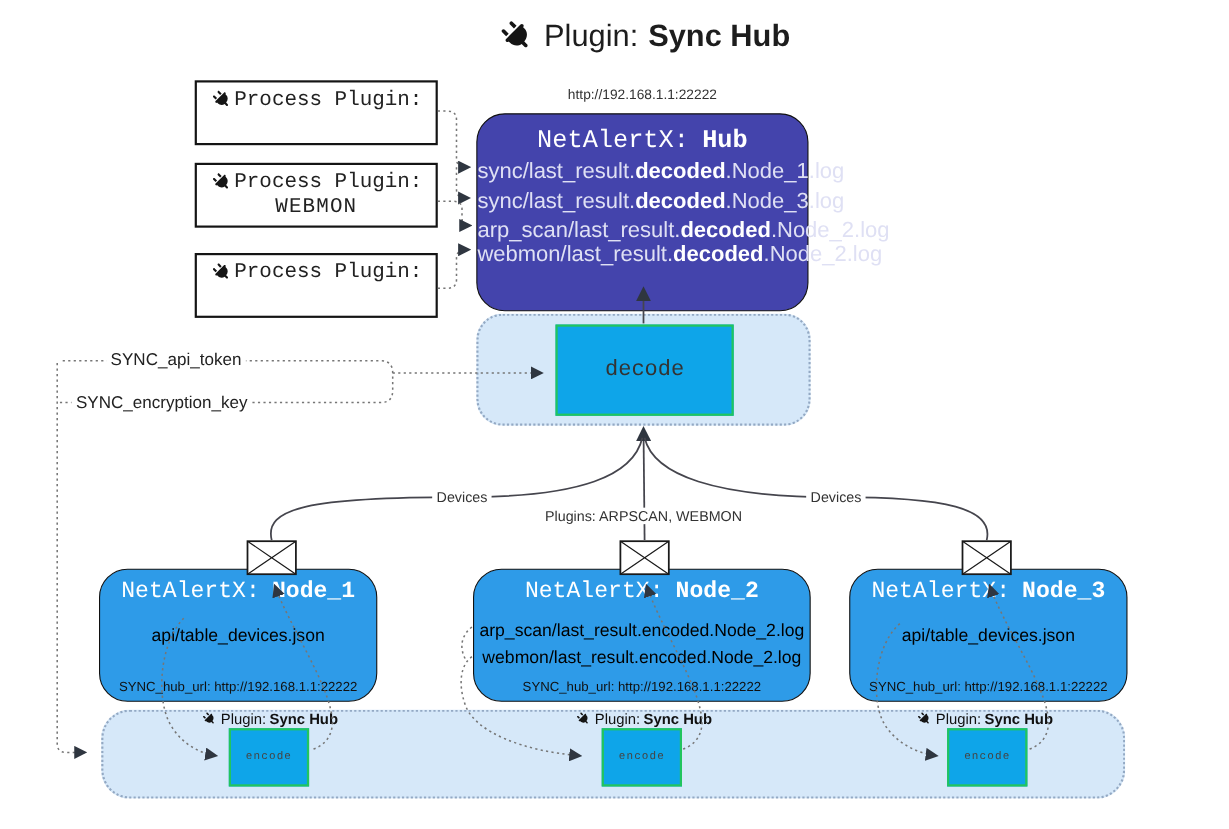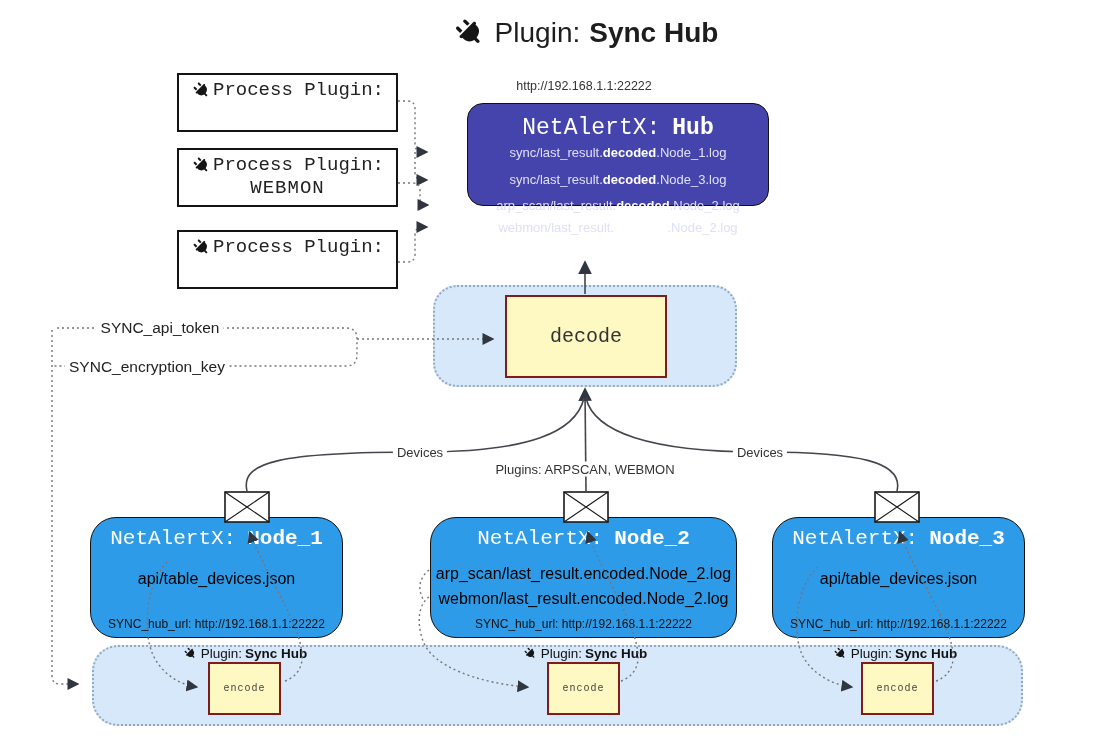--- a/index.html
+++ b/index.html
@@ -17,32 +17,32 @@
   .title .name{font-weight:bold;margin-left:2px;}
   .plug{fill:#151515;}
   
   .pbox{position:absolute;left:177px;width:221px;height:59px;border:2px solid #141414;
         background:#fff;text-align:center;font-size:19px;color:#222;}
   .pbox .row1{display:flex;align-items:center;justify-content:center;gap:1px;margin-top:4px;}
   .pbox .row2{margin-top:1px;letter-spacing:1px;}
   
   .hub-url{position:absolute;left:433px;top:79px;width:302px;text-align:center;
            font-size:12.5px;color:#333;}
-  .hub{position:absolute;left:433px;top:103px;width:302px;height:103px;
-       background:var(--hub-bg);border:1.5px solid #111;border-radius:16px;margin-left:34px;}
+  .hub{position:absolute;left:433px;top:103px;width:302px;height:180px;
+       background:var(--hub-bg);border:1.5px solid #111;border-radius:26px;}
   .hub-title{position:absolute;top:11px;width:100%;text-align:center;font-size:23px;color:#fff;
              white-space:nowrap;}
   .hub-title .name{font-weight:bold;margin-left:12px;}
-  .hub-line{position:absolute;width:100%;text-align:center;font-size:13px;color:#dfe0f4;
+  .hub-line{position:absolute;width:100%;text-align:center;font-size:20px;color:#dfe0f4;
             white-space:nowrap;}
   .hub-line b{color:#fff;}
   
   .panel{position:absolute;background:var(--panel-bg);border:2px dotted var(--panel-border);}
   .decode-panel{left:433px;top:285px;width:304px;height:102px;border-radius:24px;}
-  .whitebox{position:absolute;background:#fef9c3;border:2px solid #7f1d1d;display:flex;
+  .whitebox{position:absolute;background:#0ea5e9;border:2px solid #22c55e;display:flex;
             align-items:center;justify-content:center;color:#333;}
   .decode-box{left:505px;top:295px;width:162px;height:83px;font-size:20px;}
   
   .slabel,.elabel{position:absolute;background:#fff;padding:0 4px;white-space:nowrap;z-index:6;}
   .slabel{font-size:15.5px;color:#222;transform:translate(-50%,-50%);}
   .elabel{font-size:13px;color:#333;transform:translate(-50%,-50%);}
   
   .node{position:absolute;top:517px;height:121px;background:var(--node-bg);
         border:1.5px solid #111;border-radius:26px;color:#fff;}
   .node-title{position:absolute;top:9px;width:100%;text-align:center;font-size:21px;

